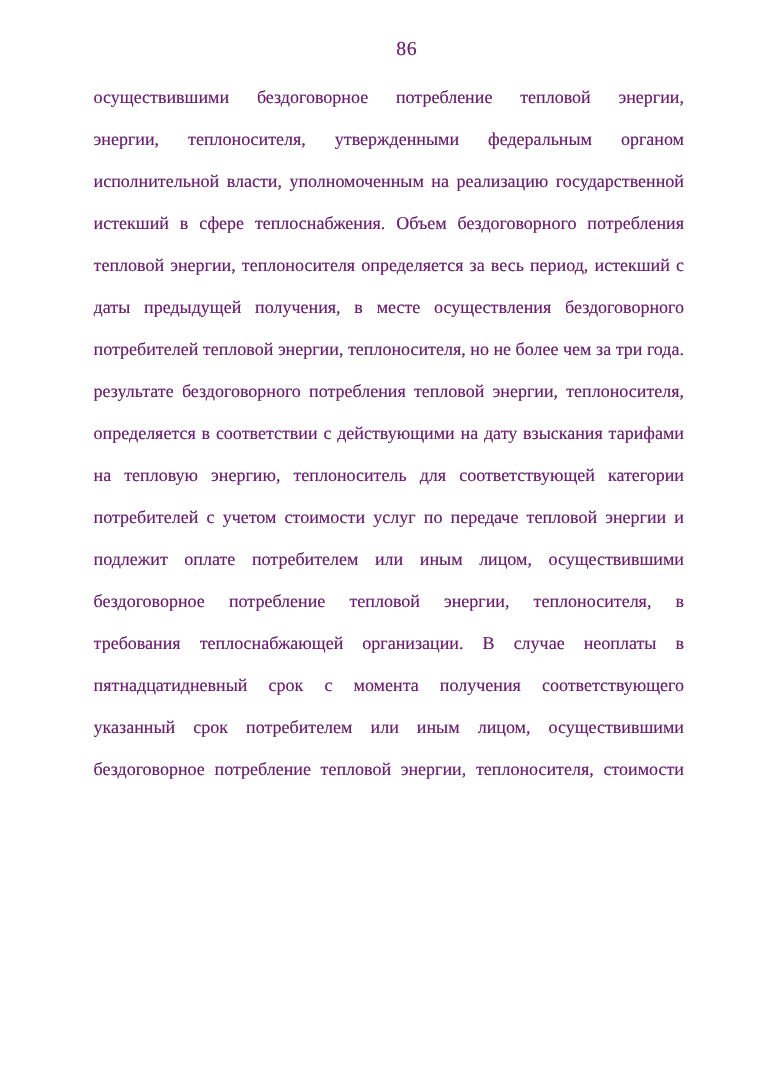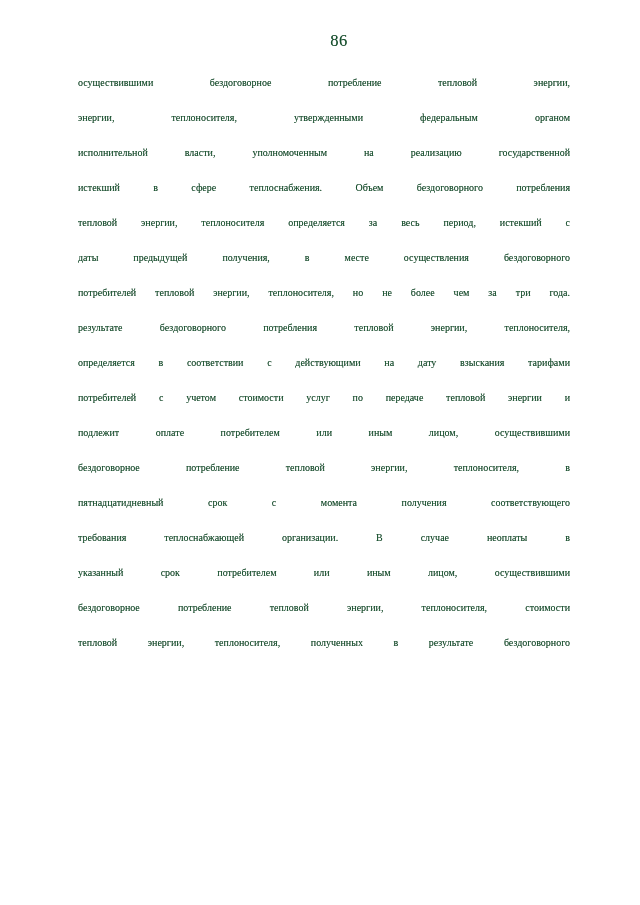--- a/index.html
+++ b/index.html
@@ -5,21 +5,21 @@
   html, body {
     margin: 0;
     padding: 0;
     background: #ffffff;
   }
   .sheet {
     position: relative;
     width: 640px;
     height: 905px;
     background: #ffffff;
-    color: #14532d;
+    color: #701a75;
     font-family: "Liberation Serif", serif;
     overflow: hidden;
   }
   .page-number {
     position: absolute;
     top: 31px;
     left: 78px;
     width: 492px;
     text-align: center;
     font-size: 16.5px;
@@ -29,21 +29,21 @@
   }
   .text-body {
     position: absolute;
     top: 65px;
     left: 78px;
     width: 492px;
   }
   .line {
     height: 35px;
     line-height: 35px;
-    font-size: 10px;
+    font-size: 15px;
     text-align: justify;
     text-align-last: justify;
     overflow: hidden;
     white-space: normal;
     text-shadow: 0 0 0.5px rgba(0,0,0,0.45);
   }
   
   .line::after {
     content: "";
     display: inline-block;
@@ -62,22 +62,22 @@
   <div class="text-body" id="text-body">
       <div class="line">осуществившими бездоговорное потребление тепловой энергии,</div>
       <div class="line">энергии, теплоносителя, утвержденными федеральным органом</div>
       <div class="line">исполнительной власти, уполномоченным на реализацию государственной</div>
       <div class="line">истекший в сфере теплоснабжения. Объем бездоговорного потребления</div>
       <div class="line">тепловой энергии, теплоносителя определяется за весь период, истекший с</div>
       <div class="line">даты предыдущей получения, в месте осуществления бездоговорного</div>
       <div class="line">потребителей тепловой энергии, теплоносителя, но не более чем за три года.</div>
       <div class="line">результате бездоговорного потребления тепловой энергии, теплоносителя,</div>
       <div class="line">определяется в соответствии с действующими на дату взыскания тарифами</div>
+      <div class="line">на тепловую энергию, теплоноситель для соответствующей категории</div>
       <div class="line">потребителей с учетом стоимости услуг по передаче тепловой энергии и</div>
       <div class="line">подлежит оплате потребителем или иным лицом, осуществившими</div>
       <div class="line">бездоговорное потребление тепловой энергии, теплоносителя, в</div>
+      <div class="line">требования теплоснабжающей организации. В случае неоплаты в</div>
       <div class="line">пятнадцатидневный срок с момента получения соответствующего</div>
-      <div class="line">требования теплоснабжающей организации. В случае неоплаты в</div>
       <div class="line">указанный срок потребителем или иным лицом, осуществившими</div>
       <div class="line">бездоговорное потребление тепловой энергии, теплоносителя, стоимости</div>
-      <div class="line">тепловой энергии, теплоносителя, полученных в результате бездоговорного</div>
     </div>
 </div>
 
 </body></html>

